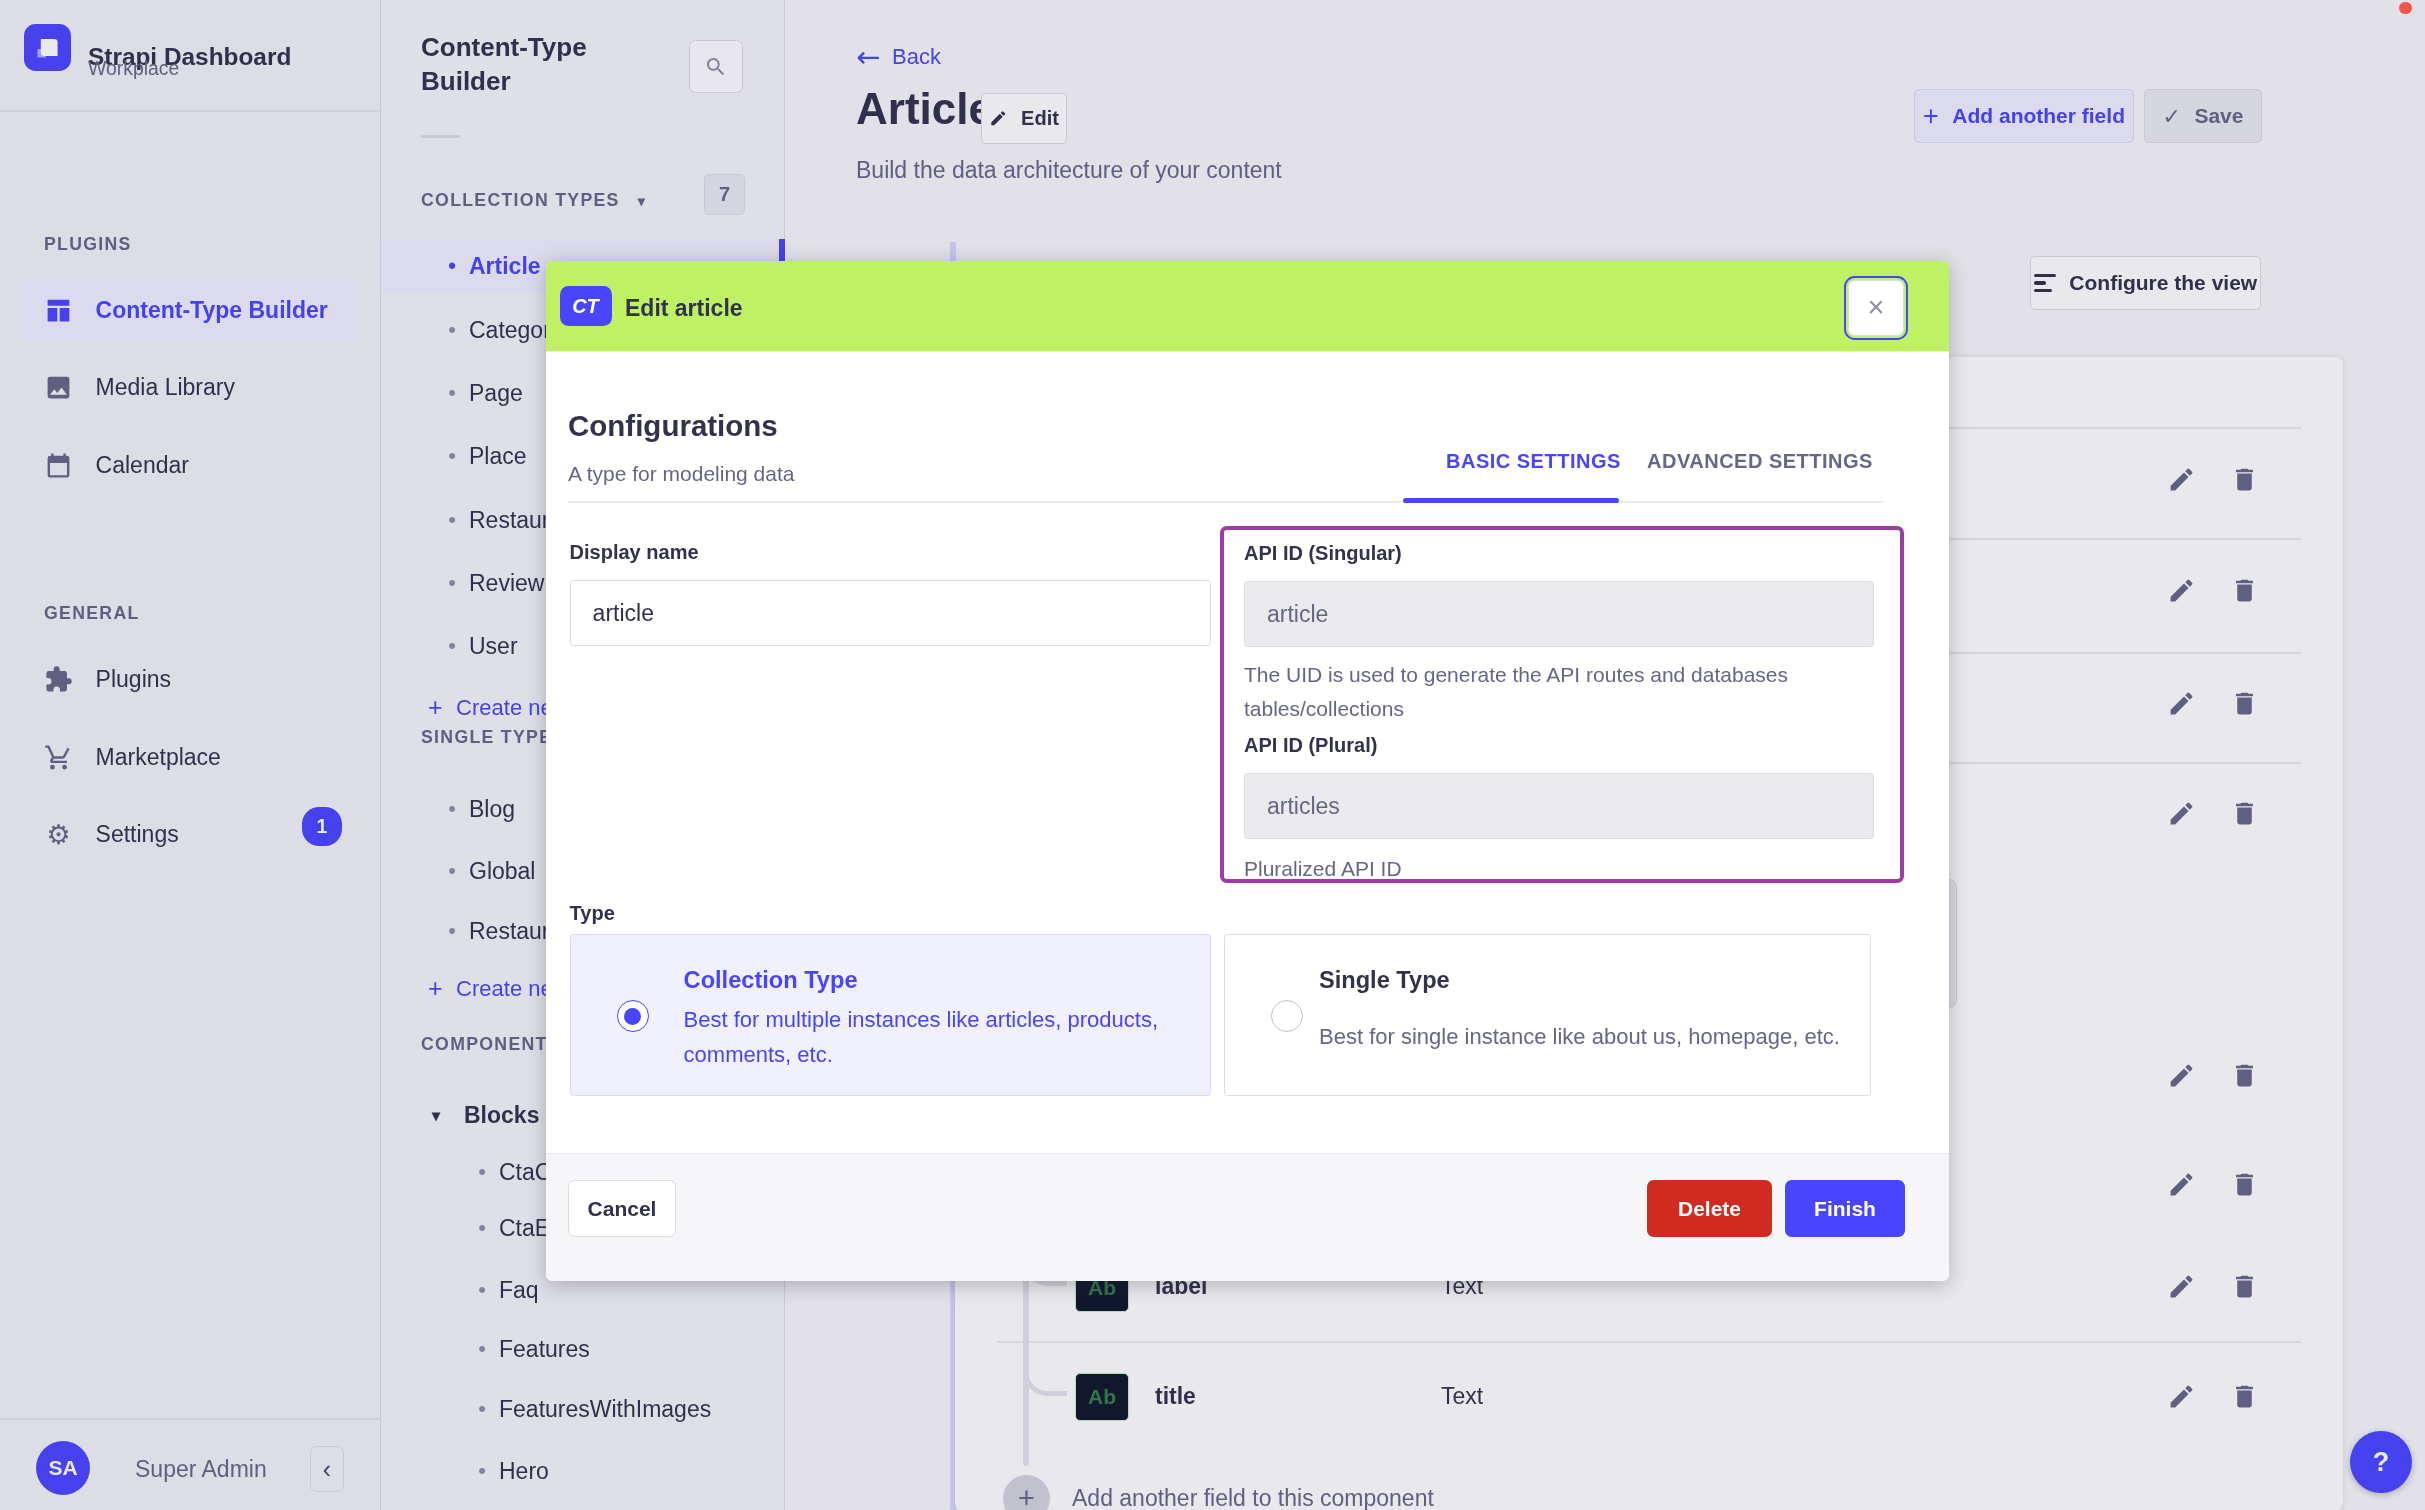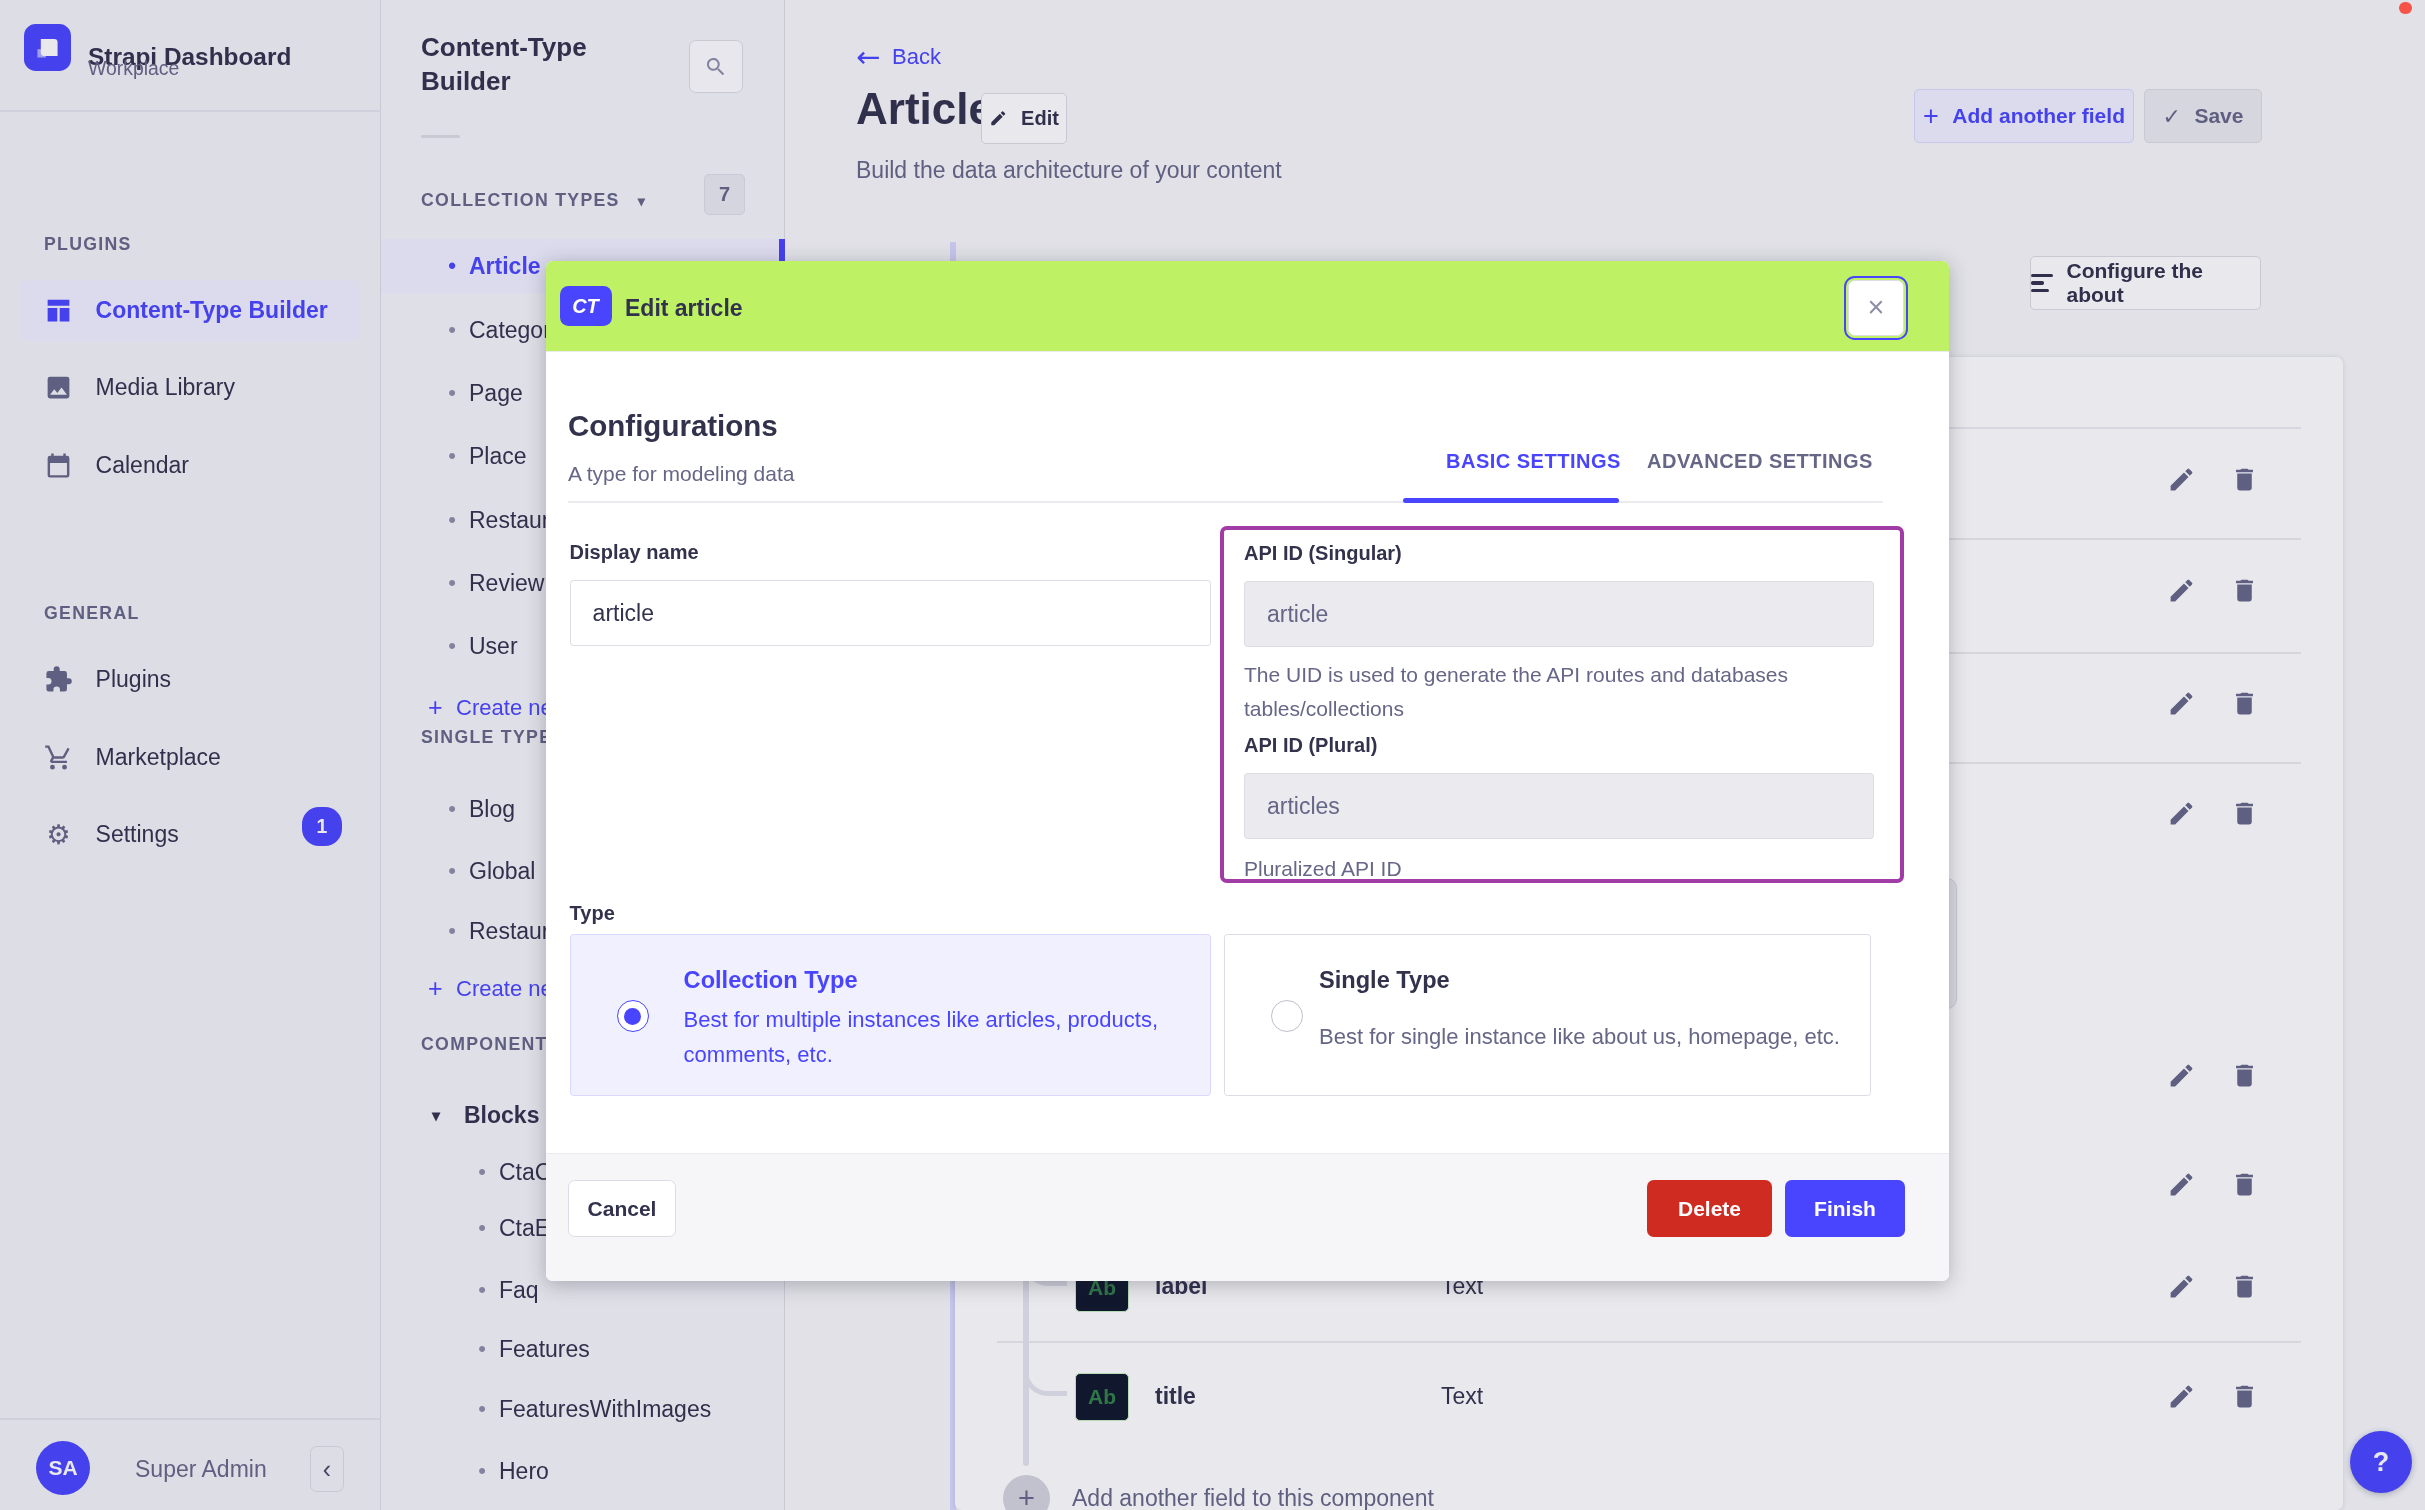--- a/index.html
+++ b/index.html
@@ -295,21 +295,21 @@
       <span style="font-size:22px;font-family:'DejaVu Sans',sans-serif;">✓</span>
       <span>Save</span>
     </div>
 
     <div class="abs btn btn-ghost" style="left:1245px;top:256px;width:231px;height:54px;">
       <span style="display:flex;flex-direction:column;gap:4.2px;align-items:flex-start;">
         <span style="width:22px;height:3.4px;background:#32324D;border-radius:1.7px;display:block;"></span>
         <span style="width:12.6px;height:3.4px;background:#32324D;border-radius:1.7px;display:block;"></span>
         <span style="width:17.7px;height:3.4px;background:#32324D;border-radius:1.7px;display:block;"></span>
       </span>
-      <span>Configure the about</span>
+      <span>Configure the view</span>
     </div>
 
     <div class="abs" style="left:165px;top:242px;width:5.9px;height:1268px;background:#D9D8FF;"></div>
 
     <div class="abs card" style="left:170px;top:357px;width:1388px;height:1153px;">
 
       <div class="abs divrow" style="left:42px;top:70px;width:1304px;"></div>
       <div class="abs divrow" style="left:42px;top:181px;width:1304px;"></div>
       <div class="abs divrow" style="left:42px;top:295px;width:1304px;"></div>
       <div class="abs divrow" style="left:42px;top:405px;width:1304px;"></div>

